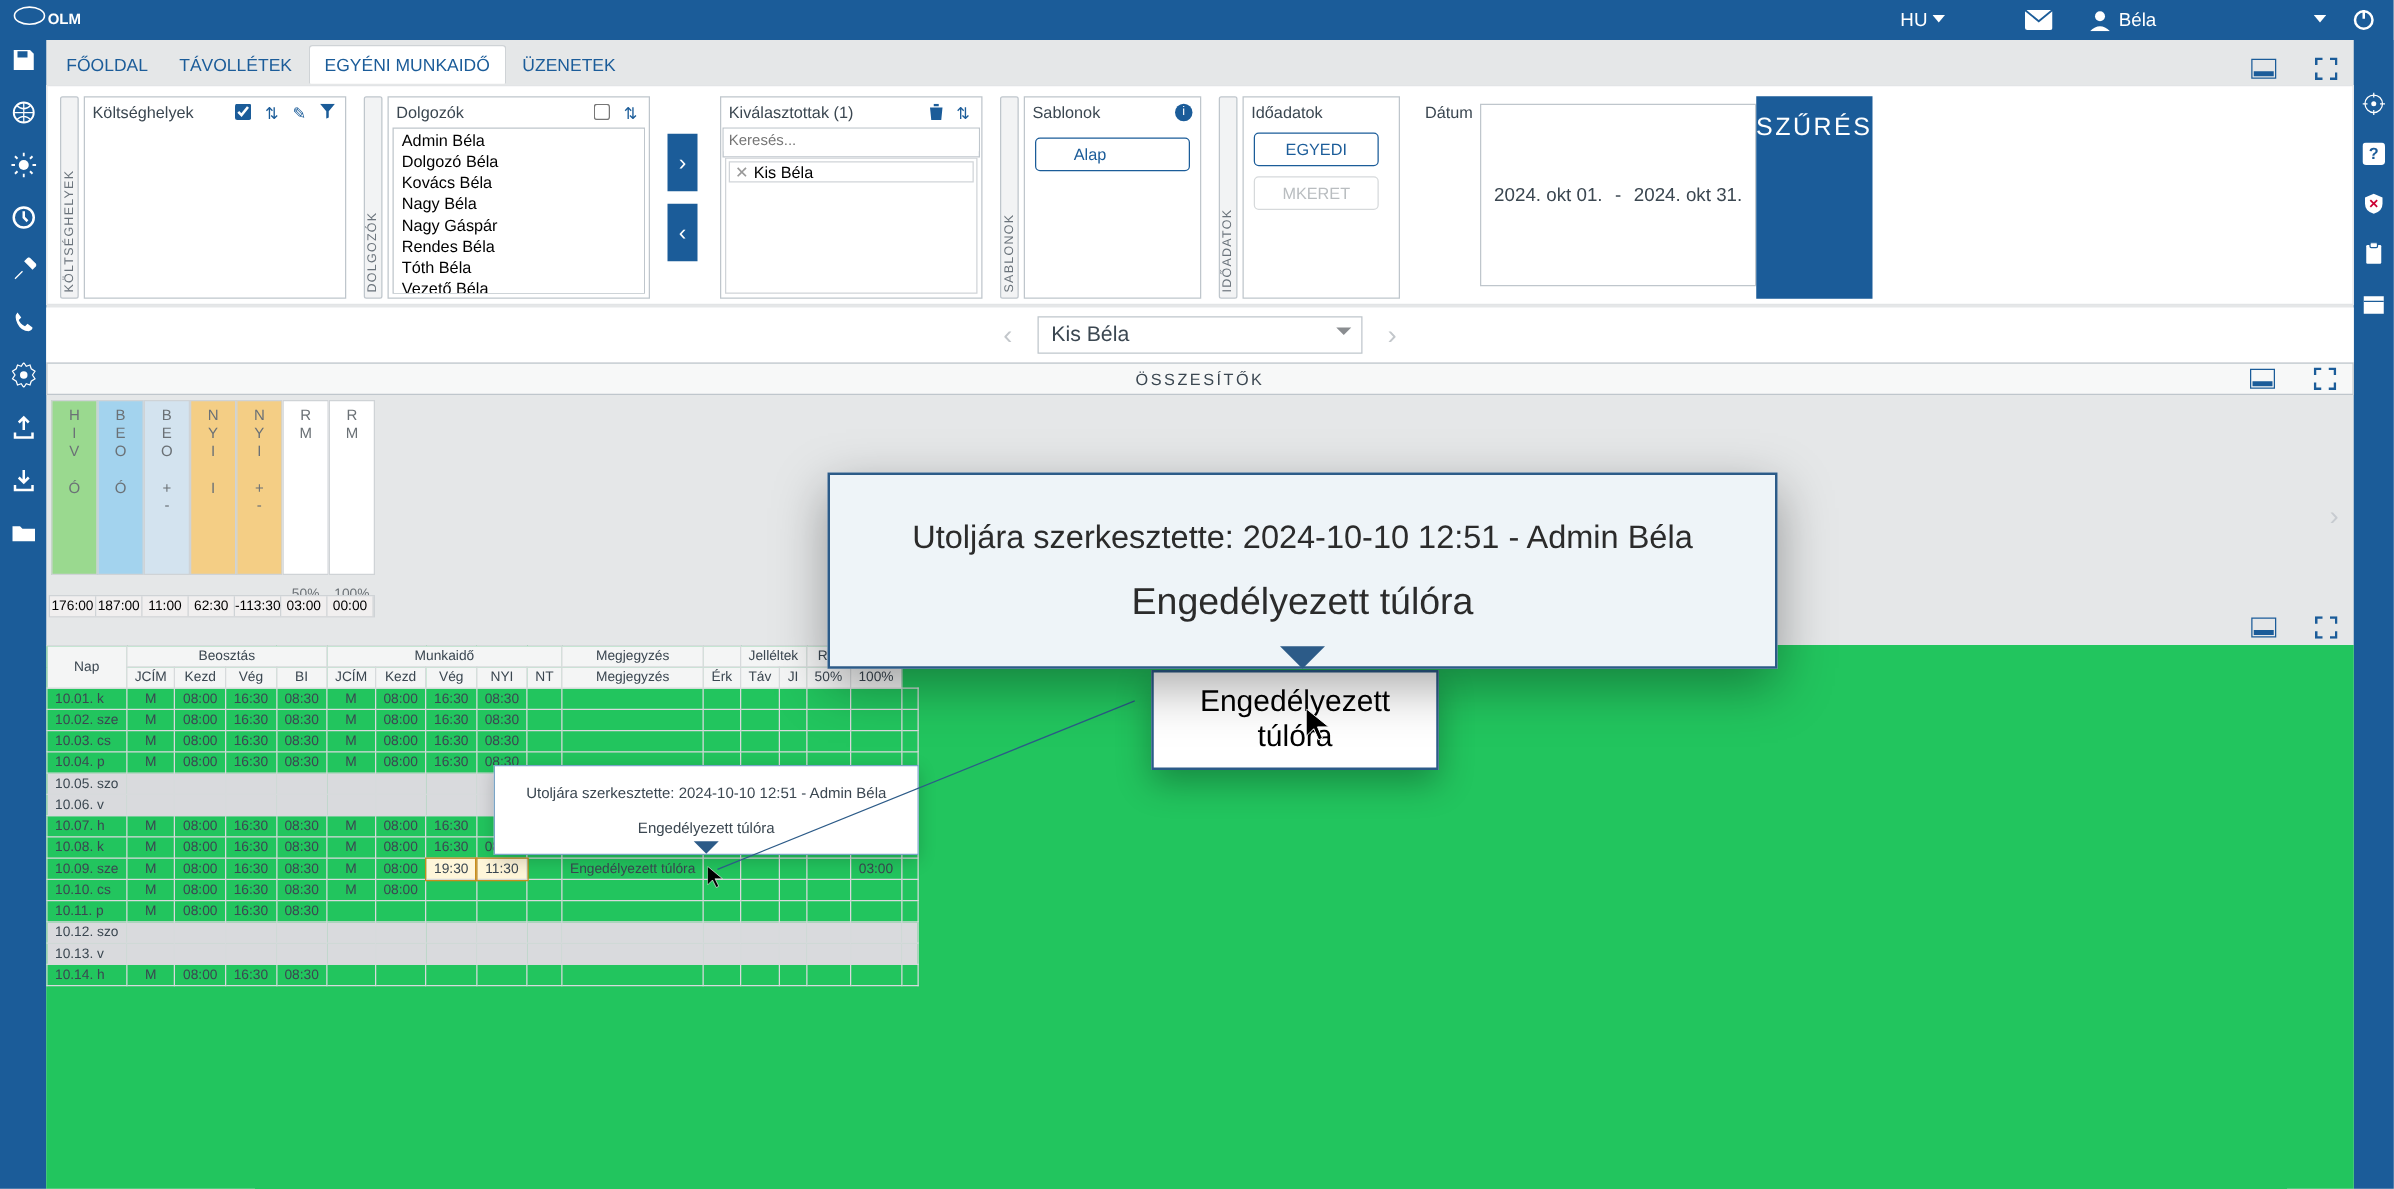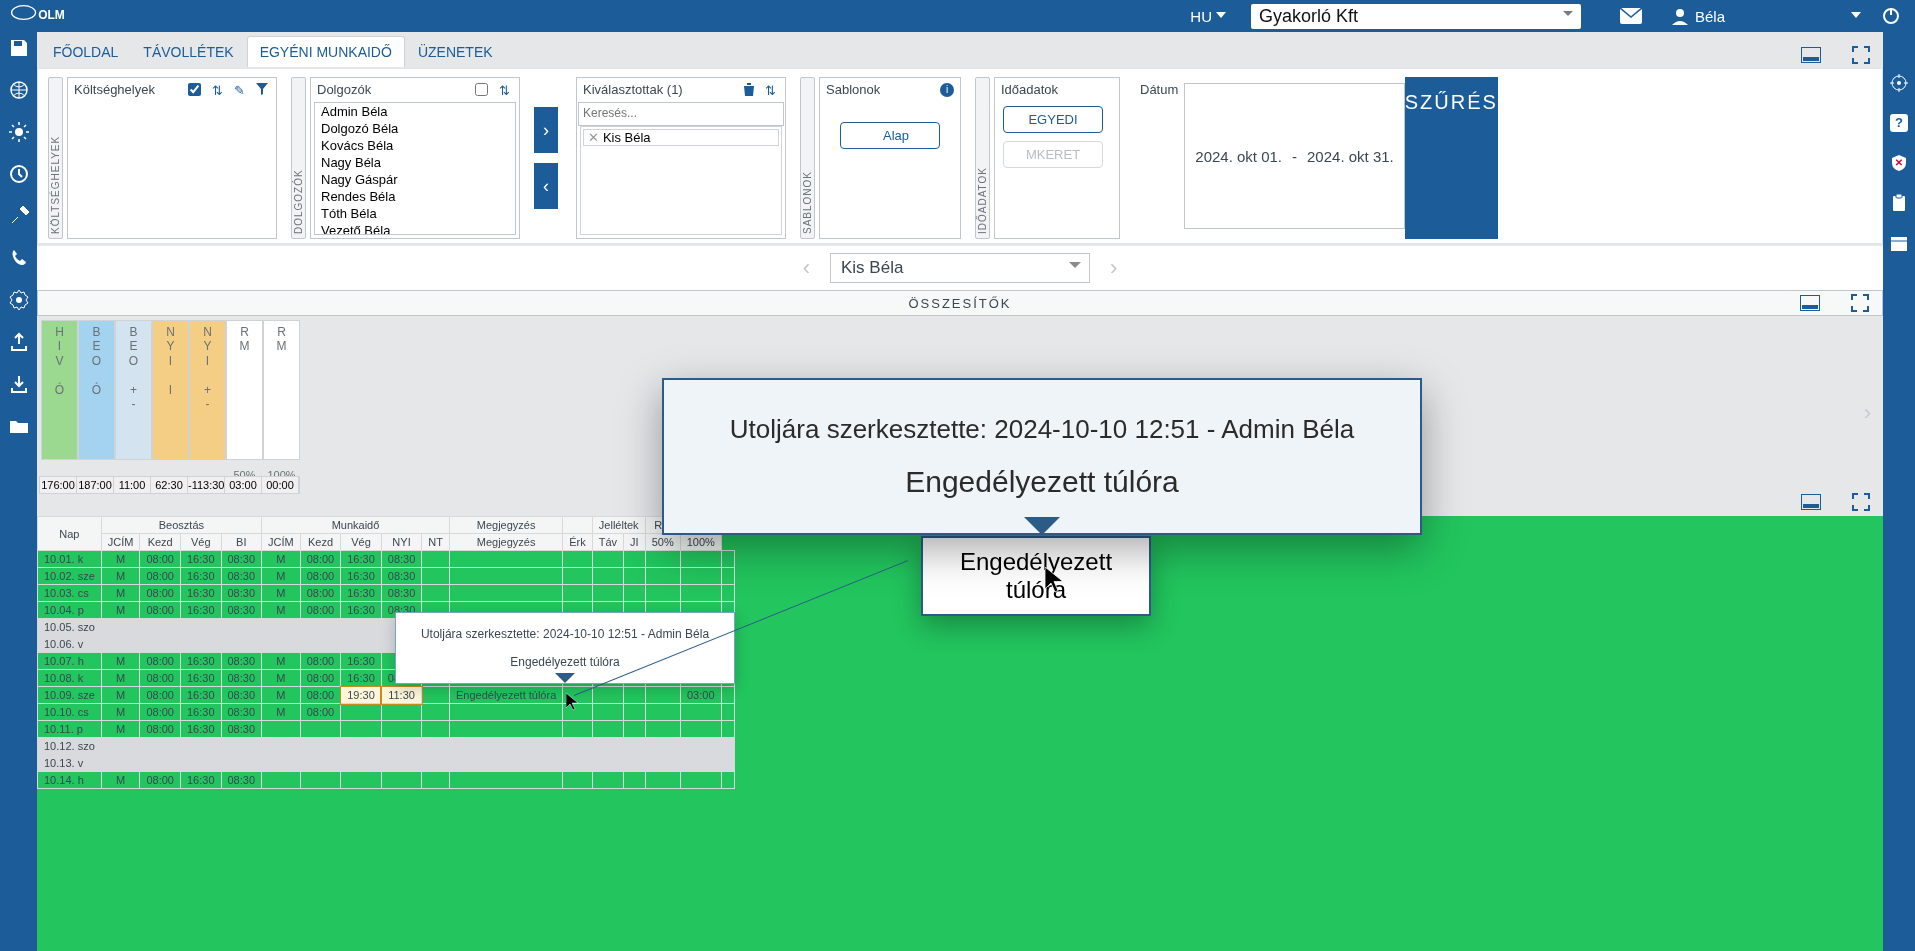--- a/index.html
+++ b/index.html
@@ -45,21 +45,21 @@
   .listbox .it{padding:1px 6px;cursor:pointer}
   .listbox .it.sel{background:#1e90ff;color:white}
   .arrow-col{display:flex;flex-direction:column;justify-content:center;gap:10px}
   .arrow-btn{width:24px;height:46px;background:var(--blue);color:white;display:flex;align-items:center;justify-content:center;cursor:pointer;font-size:18px}
   .sel-panel .search{margin:0 1px;border:1px solid var(--border)}
   .sel-panel .search input{border:none;width:100%;padding:2px 4px;font-size:12px;color:#888;outline:none}
   .chip{border:1px solid #d0d4d8;display:flex;align-items:center;font-size:13px;margin:2px;padding:0 4px}
   .chip .x{color:#999;margin-right:4px;cursor:pointer}
   .chipbox{flex:1;margin:0 3px 3px 3px;border:1px solid #d0d4d8;background:#fff}
   
-  .tpl-btn{margin:20px;padding:5px 30px;border:1px solid var(--blue);color:var(--blue);background:#fff;border-radius:4px;font-size:13px;cursor:pointer;text-align:right}
+  .tpl-btn{margin:8px;padding:5px 30px;border:1px solid var(--blue);color:var(--blue);background:#fff;border-radius:4px;font-size:13px;cursor:pointer;text-align:left}
   
   .time-btn{margin:4px 8px;padding:5px 0;border:1px solid var(--blue);border-radius:4px;font-size:13px;cursor:pointer;text-align:center;width:100px}
   .time-btn.egy{background:#fff;color:var(--blue)}
   .time-btn.mk{background:#fff;color:#b9bdc0;border-color:#d6d9db}
   
   .date-range{padding:4px 10px;border:1px solid var(--border);display:flex;align-items:center;gap:10px;font-size:15px;color:var(--text);margin:6px 0 10px 0;cursor:pointer}
   .szures{background:var(--blue);color:#fff;padding:14px 0;text-align:center;font-size:20px;letter-spacing:2px;cursor:pointer}
   
   .person-row{position:absolute;left:37px;right:32px;top:246px;height:44px;display:flex;align-items:center;justify-content:center;gap:20px;background:#fff}
   .chev{font-size:22px;color:#c3c7cb;cursor:pointer}
@@ -117,23 +117,20 @@
         <ellipse cx="17" cy="10" rx="14" ry="8" fill="none" stroke="#fff" stroke-width="1.5"></ellipse>
         <text x="34" y="18" fill="#fff" font-size="14" font-weight="bold">OLM</text>
       </svg>
   </div>
   <div class="spacer"></div>
   <div class="lang">
     <span>HU</span>
     <svg width="10" height="8">
         <path d="M0 0 L10 0 L5 6 Z" fill="#fff"></path>
       </svg>
-  </div>
-  <div class="company-sel">
-    <span>Gyakorló Kft</span>
   </div>
   <div class="top-icon" style="margin-left:30px">
     <svg width="22" height="16">
         <rect x="0" y="0" width="22" height="16" rx="2" fill="#fff"></rect>
         <path d="M0 0 L11 9 L22 0" stroke="#1B5C99" stroke-width="1.5" fill="none"></path>
       </svg>
   </div>
   <div class="user">
     <svg width="18" height="18">
         <circle cx="9" cy="6" r="4" fill="#fff"></circle>

